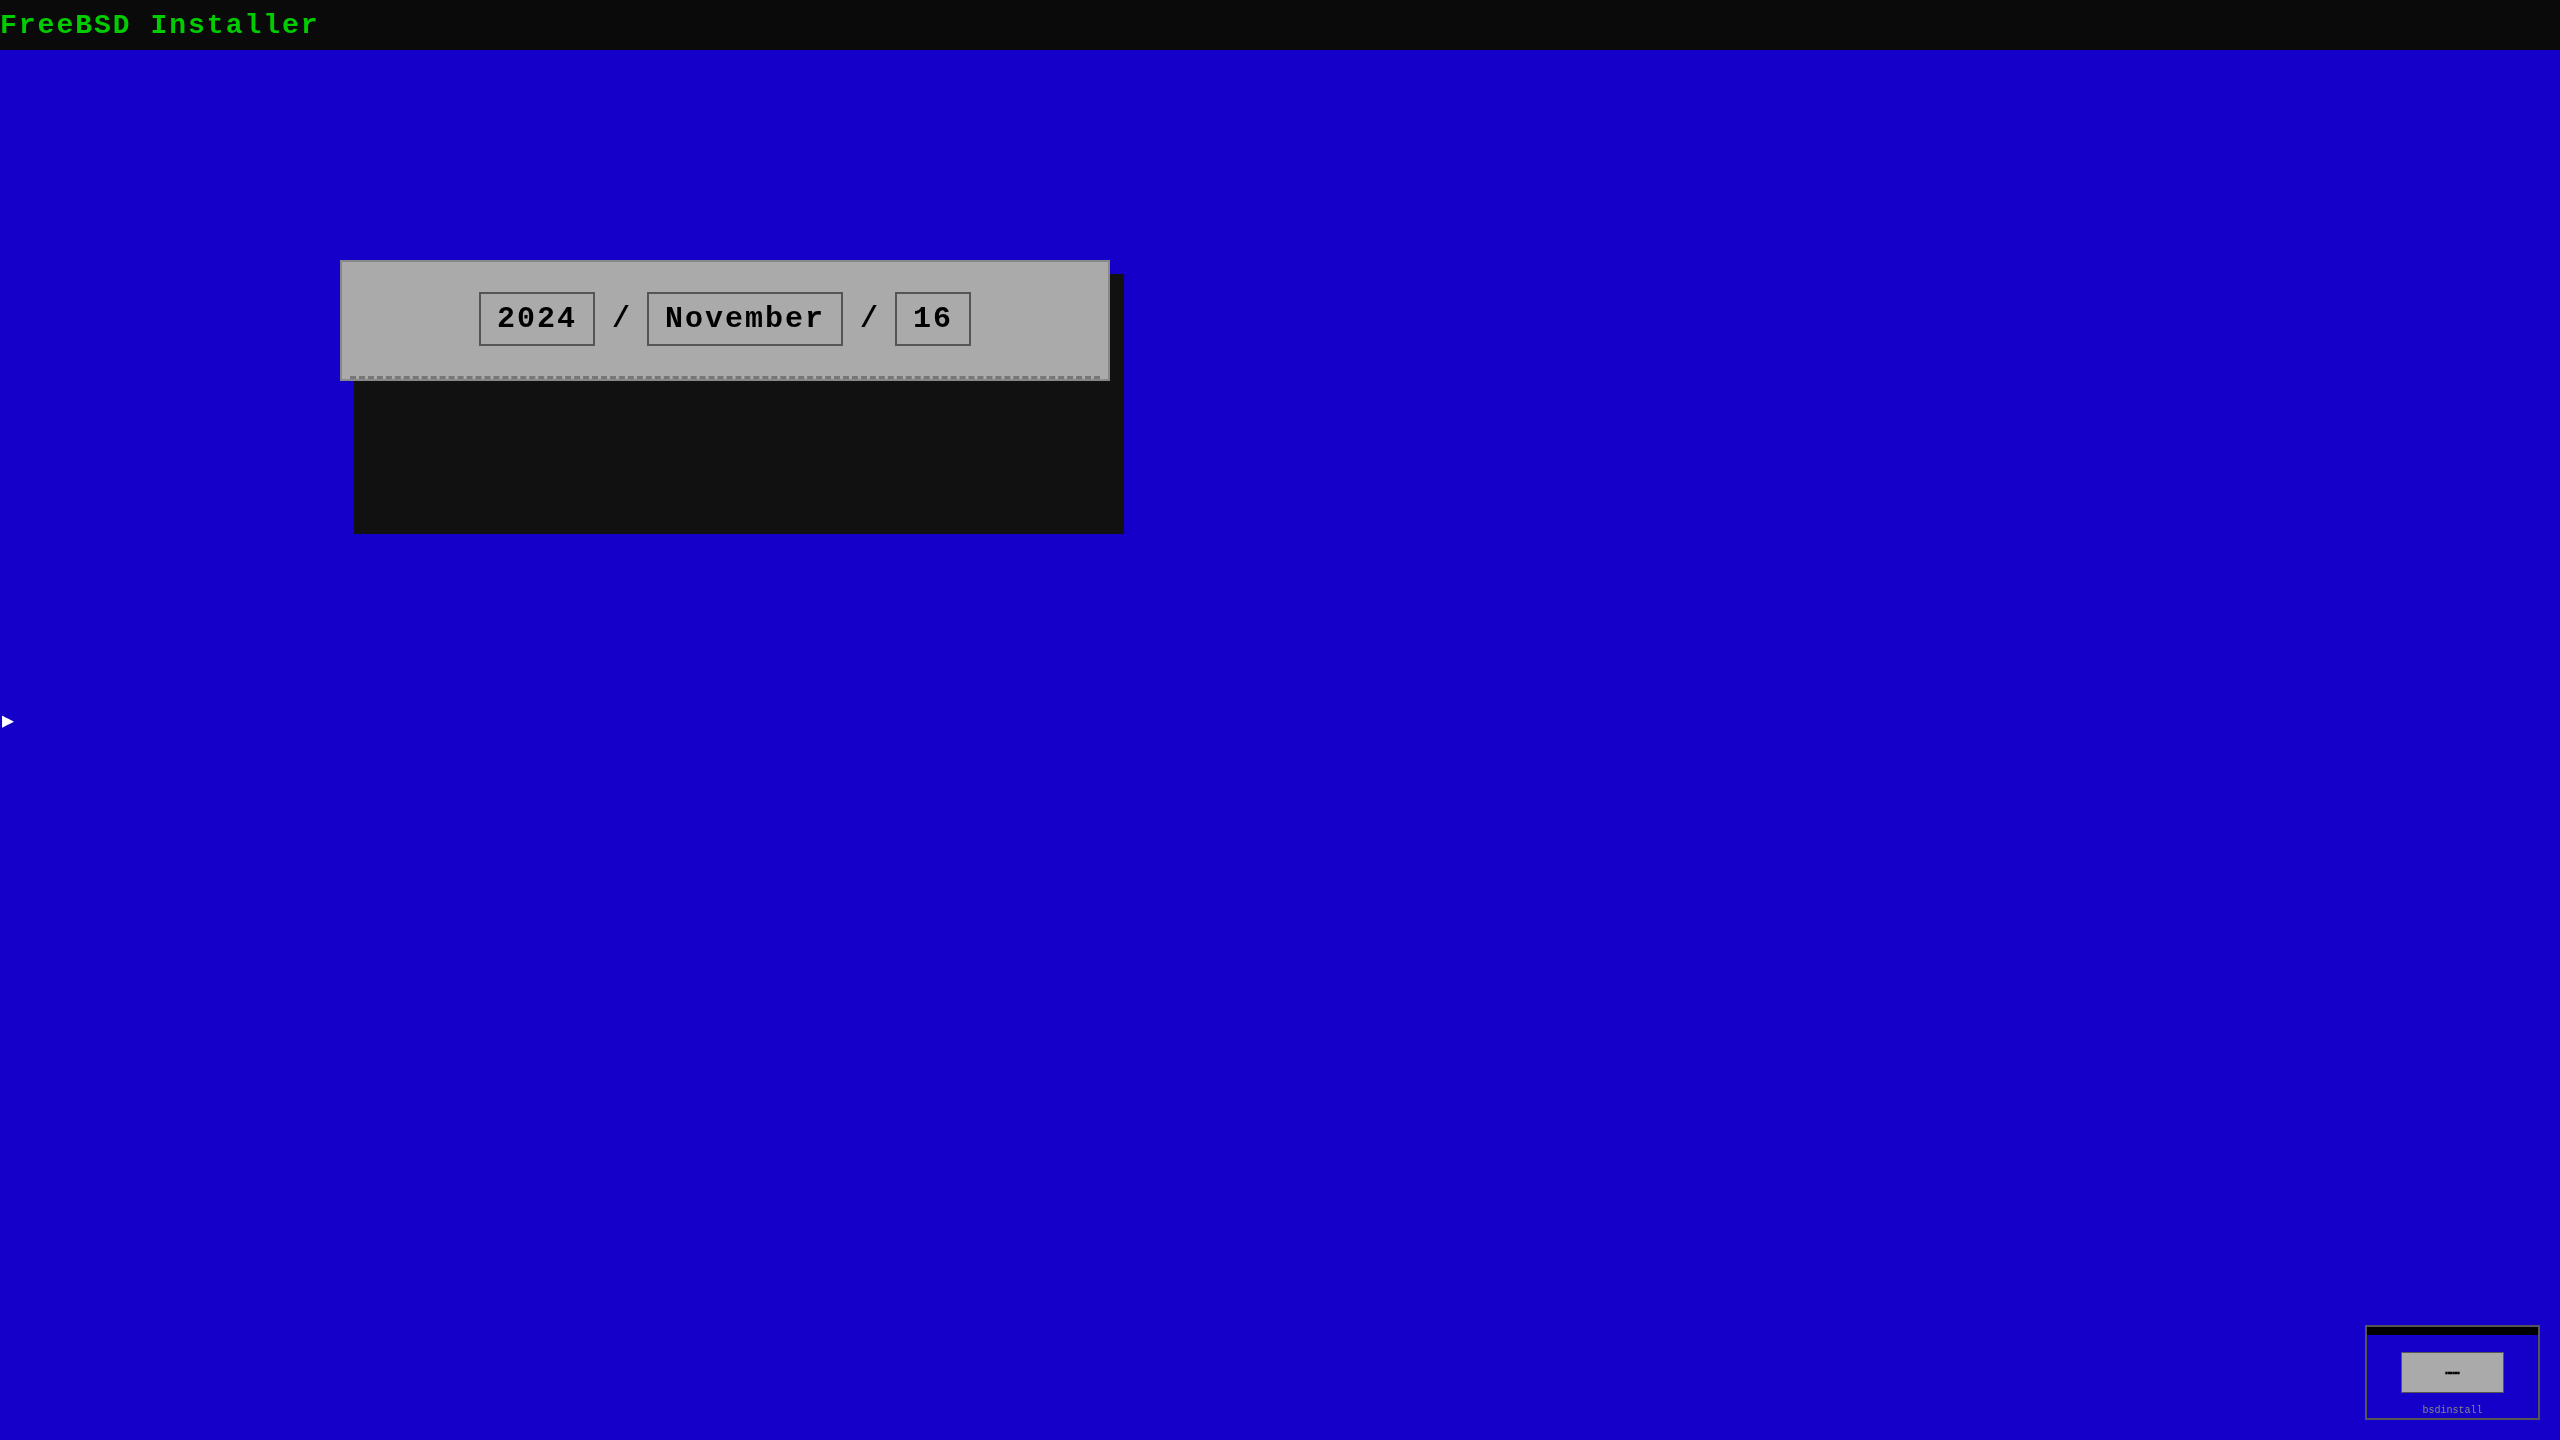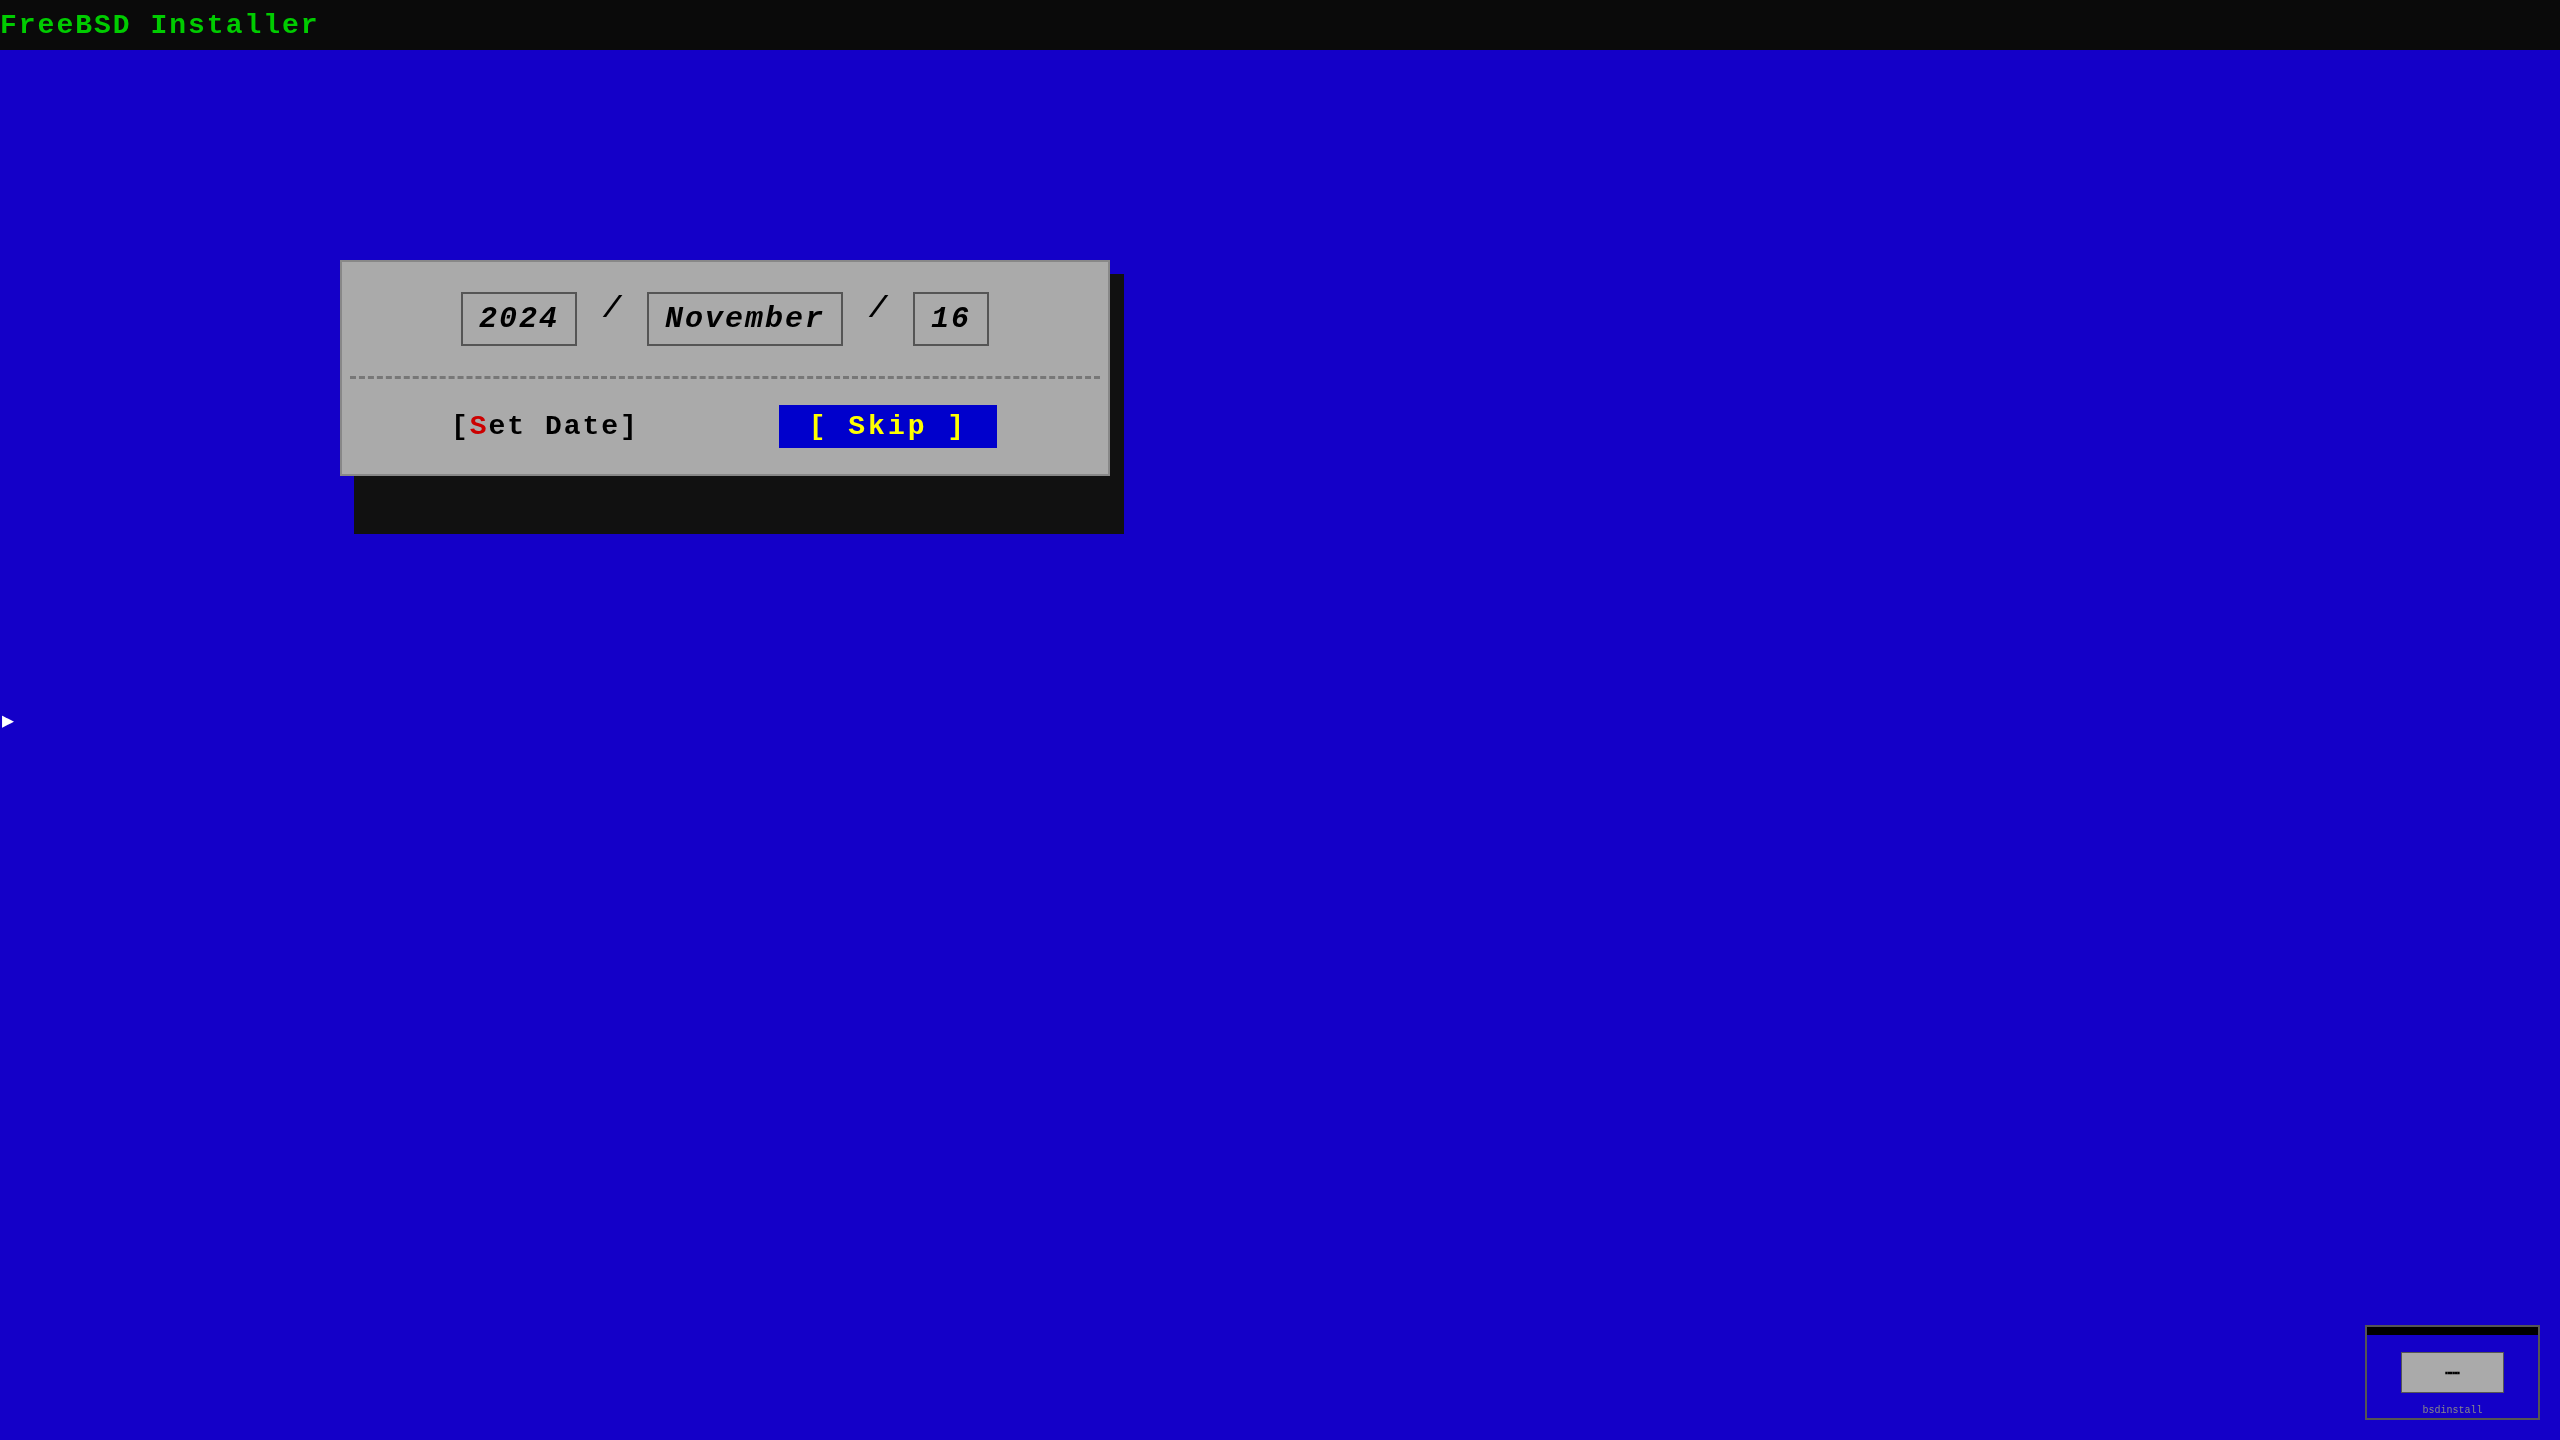--- a/index.html
+++ b/index.html
@@ -121,25 +121,24 @@
       font-size: 26px;
       font-weight: bold;
       letter-spacing: 3px;
       white-space: nowrap;
       padding: 0 8px;
     }
 
     
     .date-row {
       display: flex;
-      align-items: flex-start;
+      align-items: center;
       justify-content: center;
       padding: 30px 20px;
-      gap: 12px;
-      font-style: italic;
+      gap: 3px;
     }
 
     .date-field {
       border: 2px solid #555555;
       background-color: #aaaaaa;
       color: #000000;
       font-family: 'Courier New', Courier, monospace;
       font-size: 30px;
       font-weight: bold;
       letter-spacing: 2px;
@@ -280,28 +279,20 @@
     <div class="date-row">
       <div class="date-field">2024</div>
       <span class="date-separator">/</span>
       <div class="date-field">November</div>
       <span class="date-separator">/</span>
       <div class="date-field">16</div>
     </div>
 
     <div class="dialog-divider"></div>
 
-    <div class="buttons-row">
-      <button class="btn-set-date">
-        [<span class="highlight-letter">S</span><span>et Date]</span>
-      </button>
-      <button class="btn-skip">
-        <span>[  Skip  ]</span>
-      </button>
-    </div>
 
   </div>
 </div>
 
 <div class="thumbnail">
   <div class="thumb-content" style="position:relative;">
     <div class="thumb-top-bar"></div>
     <div class="thumb-dialog">
       <div class="thumb-dialog-inner">■■■■■■</div>
     </div>

